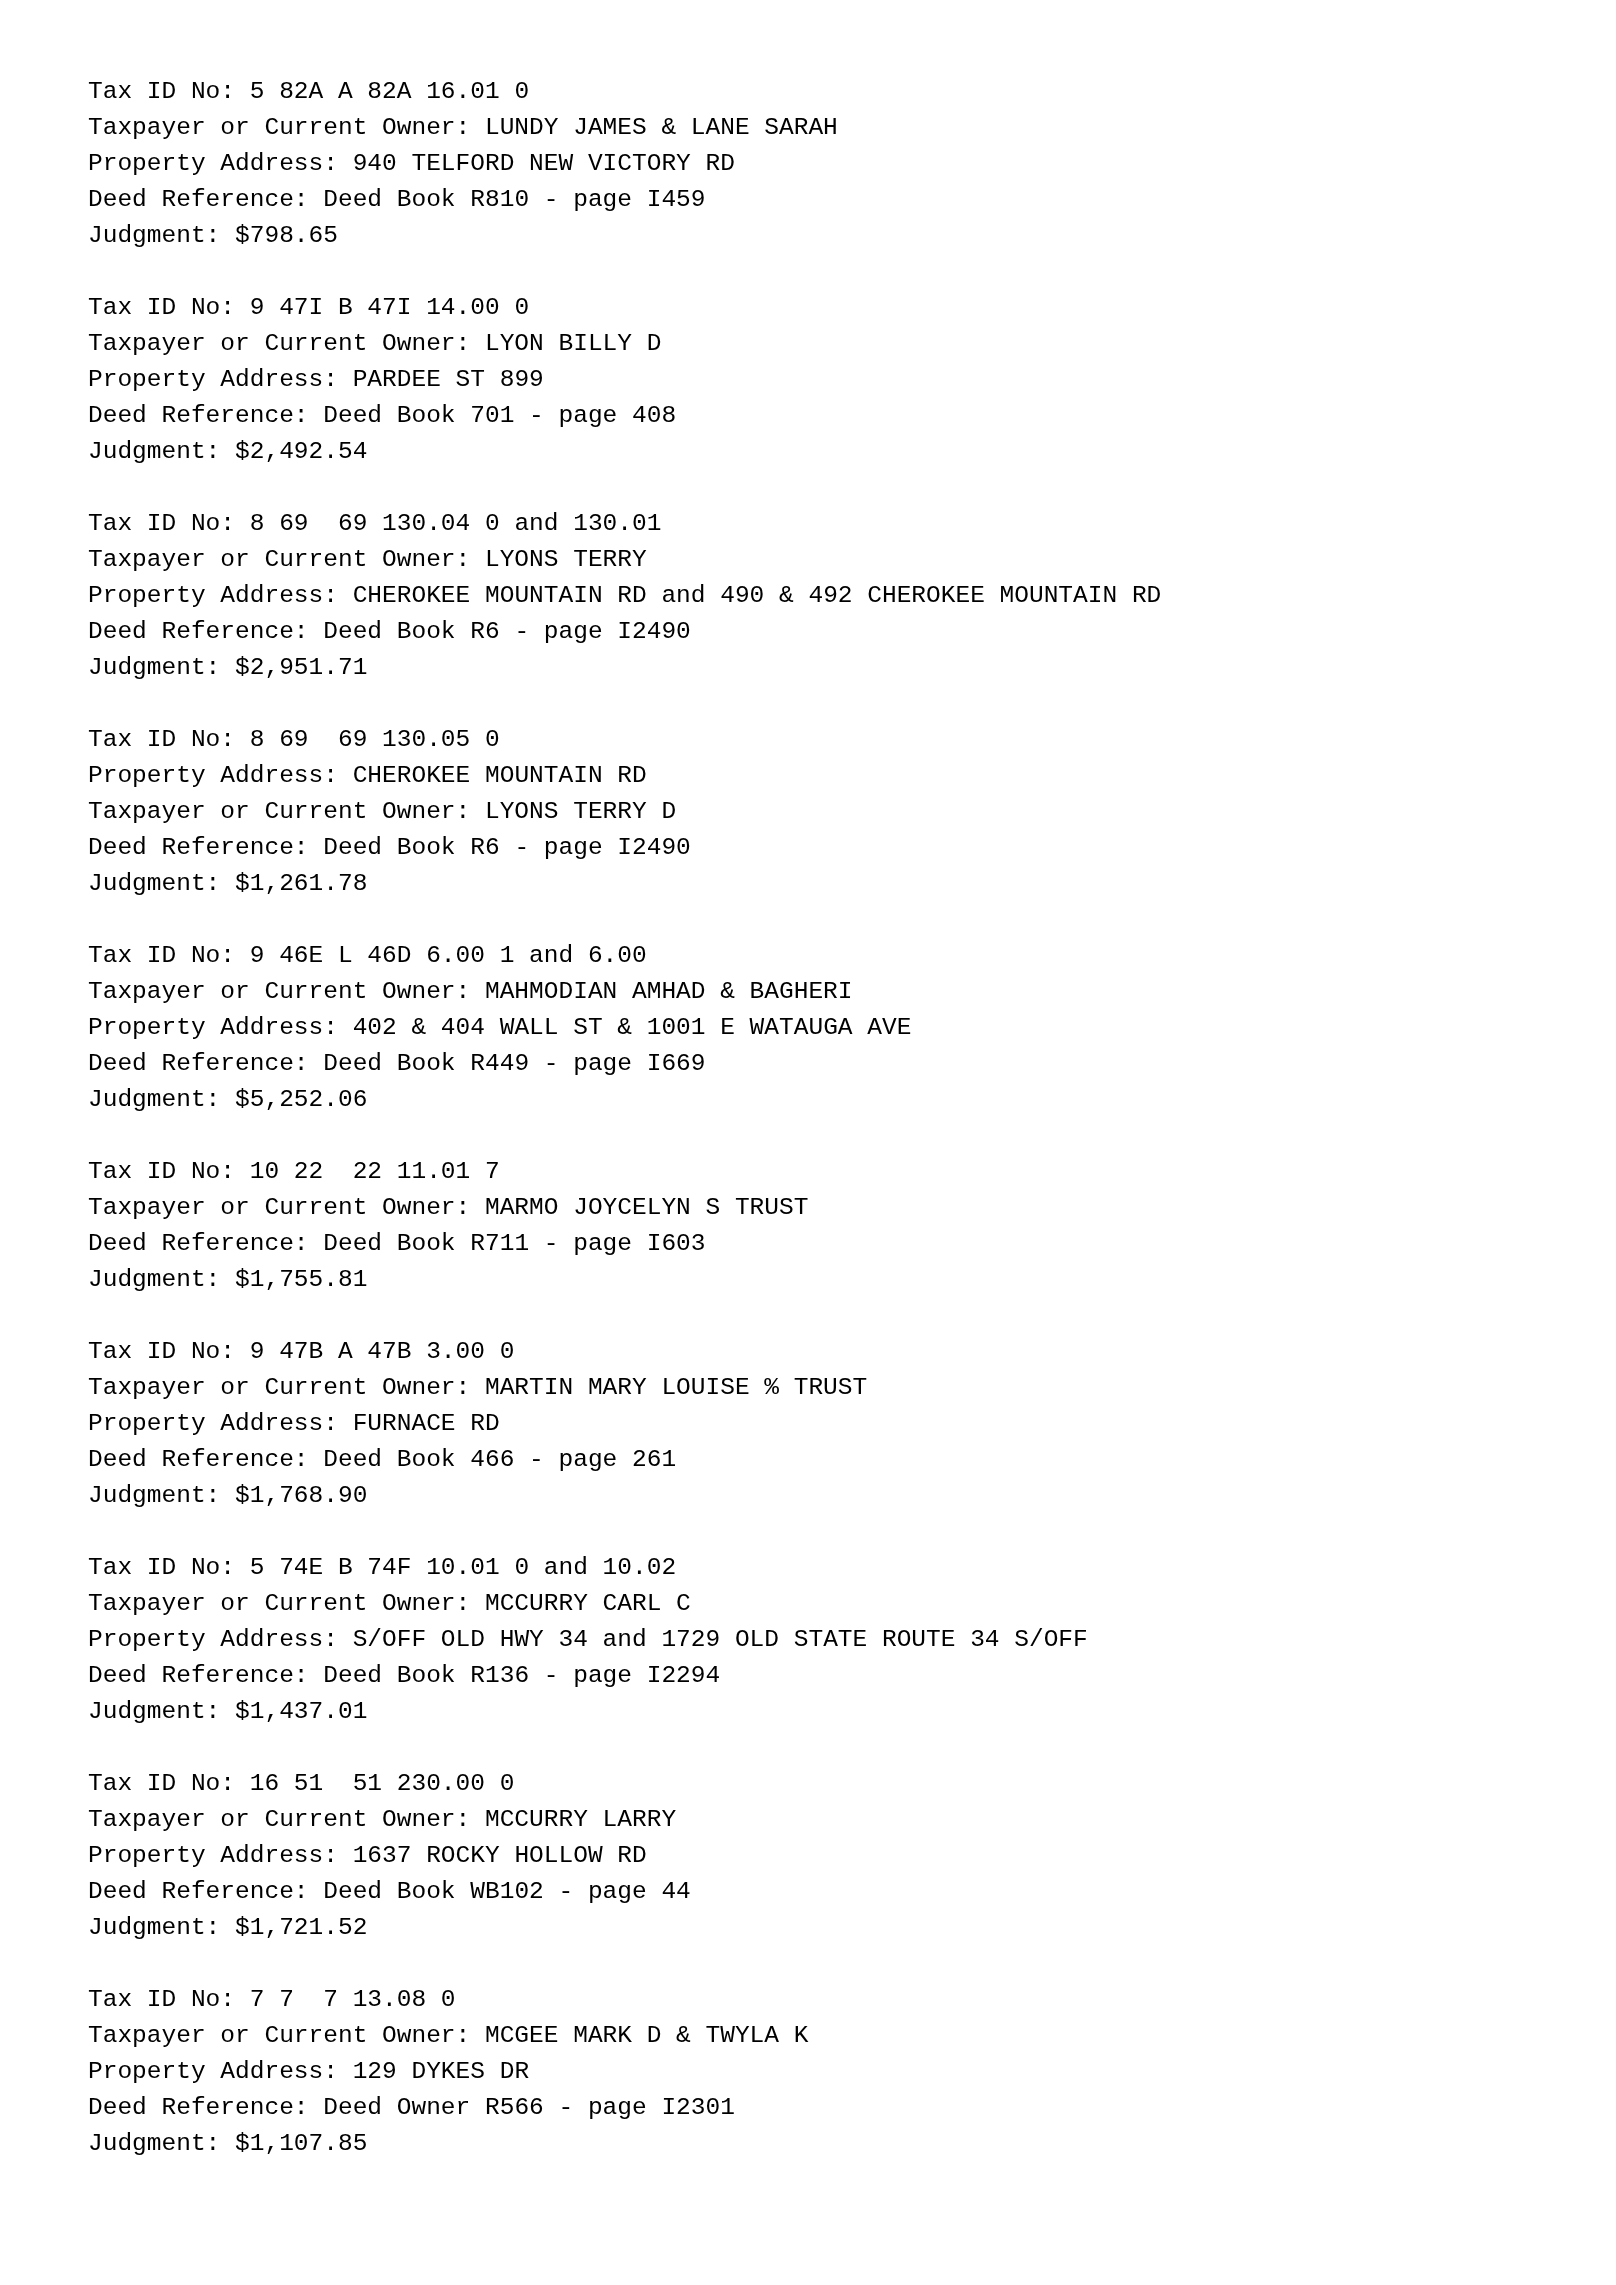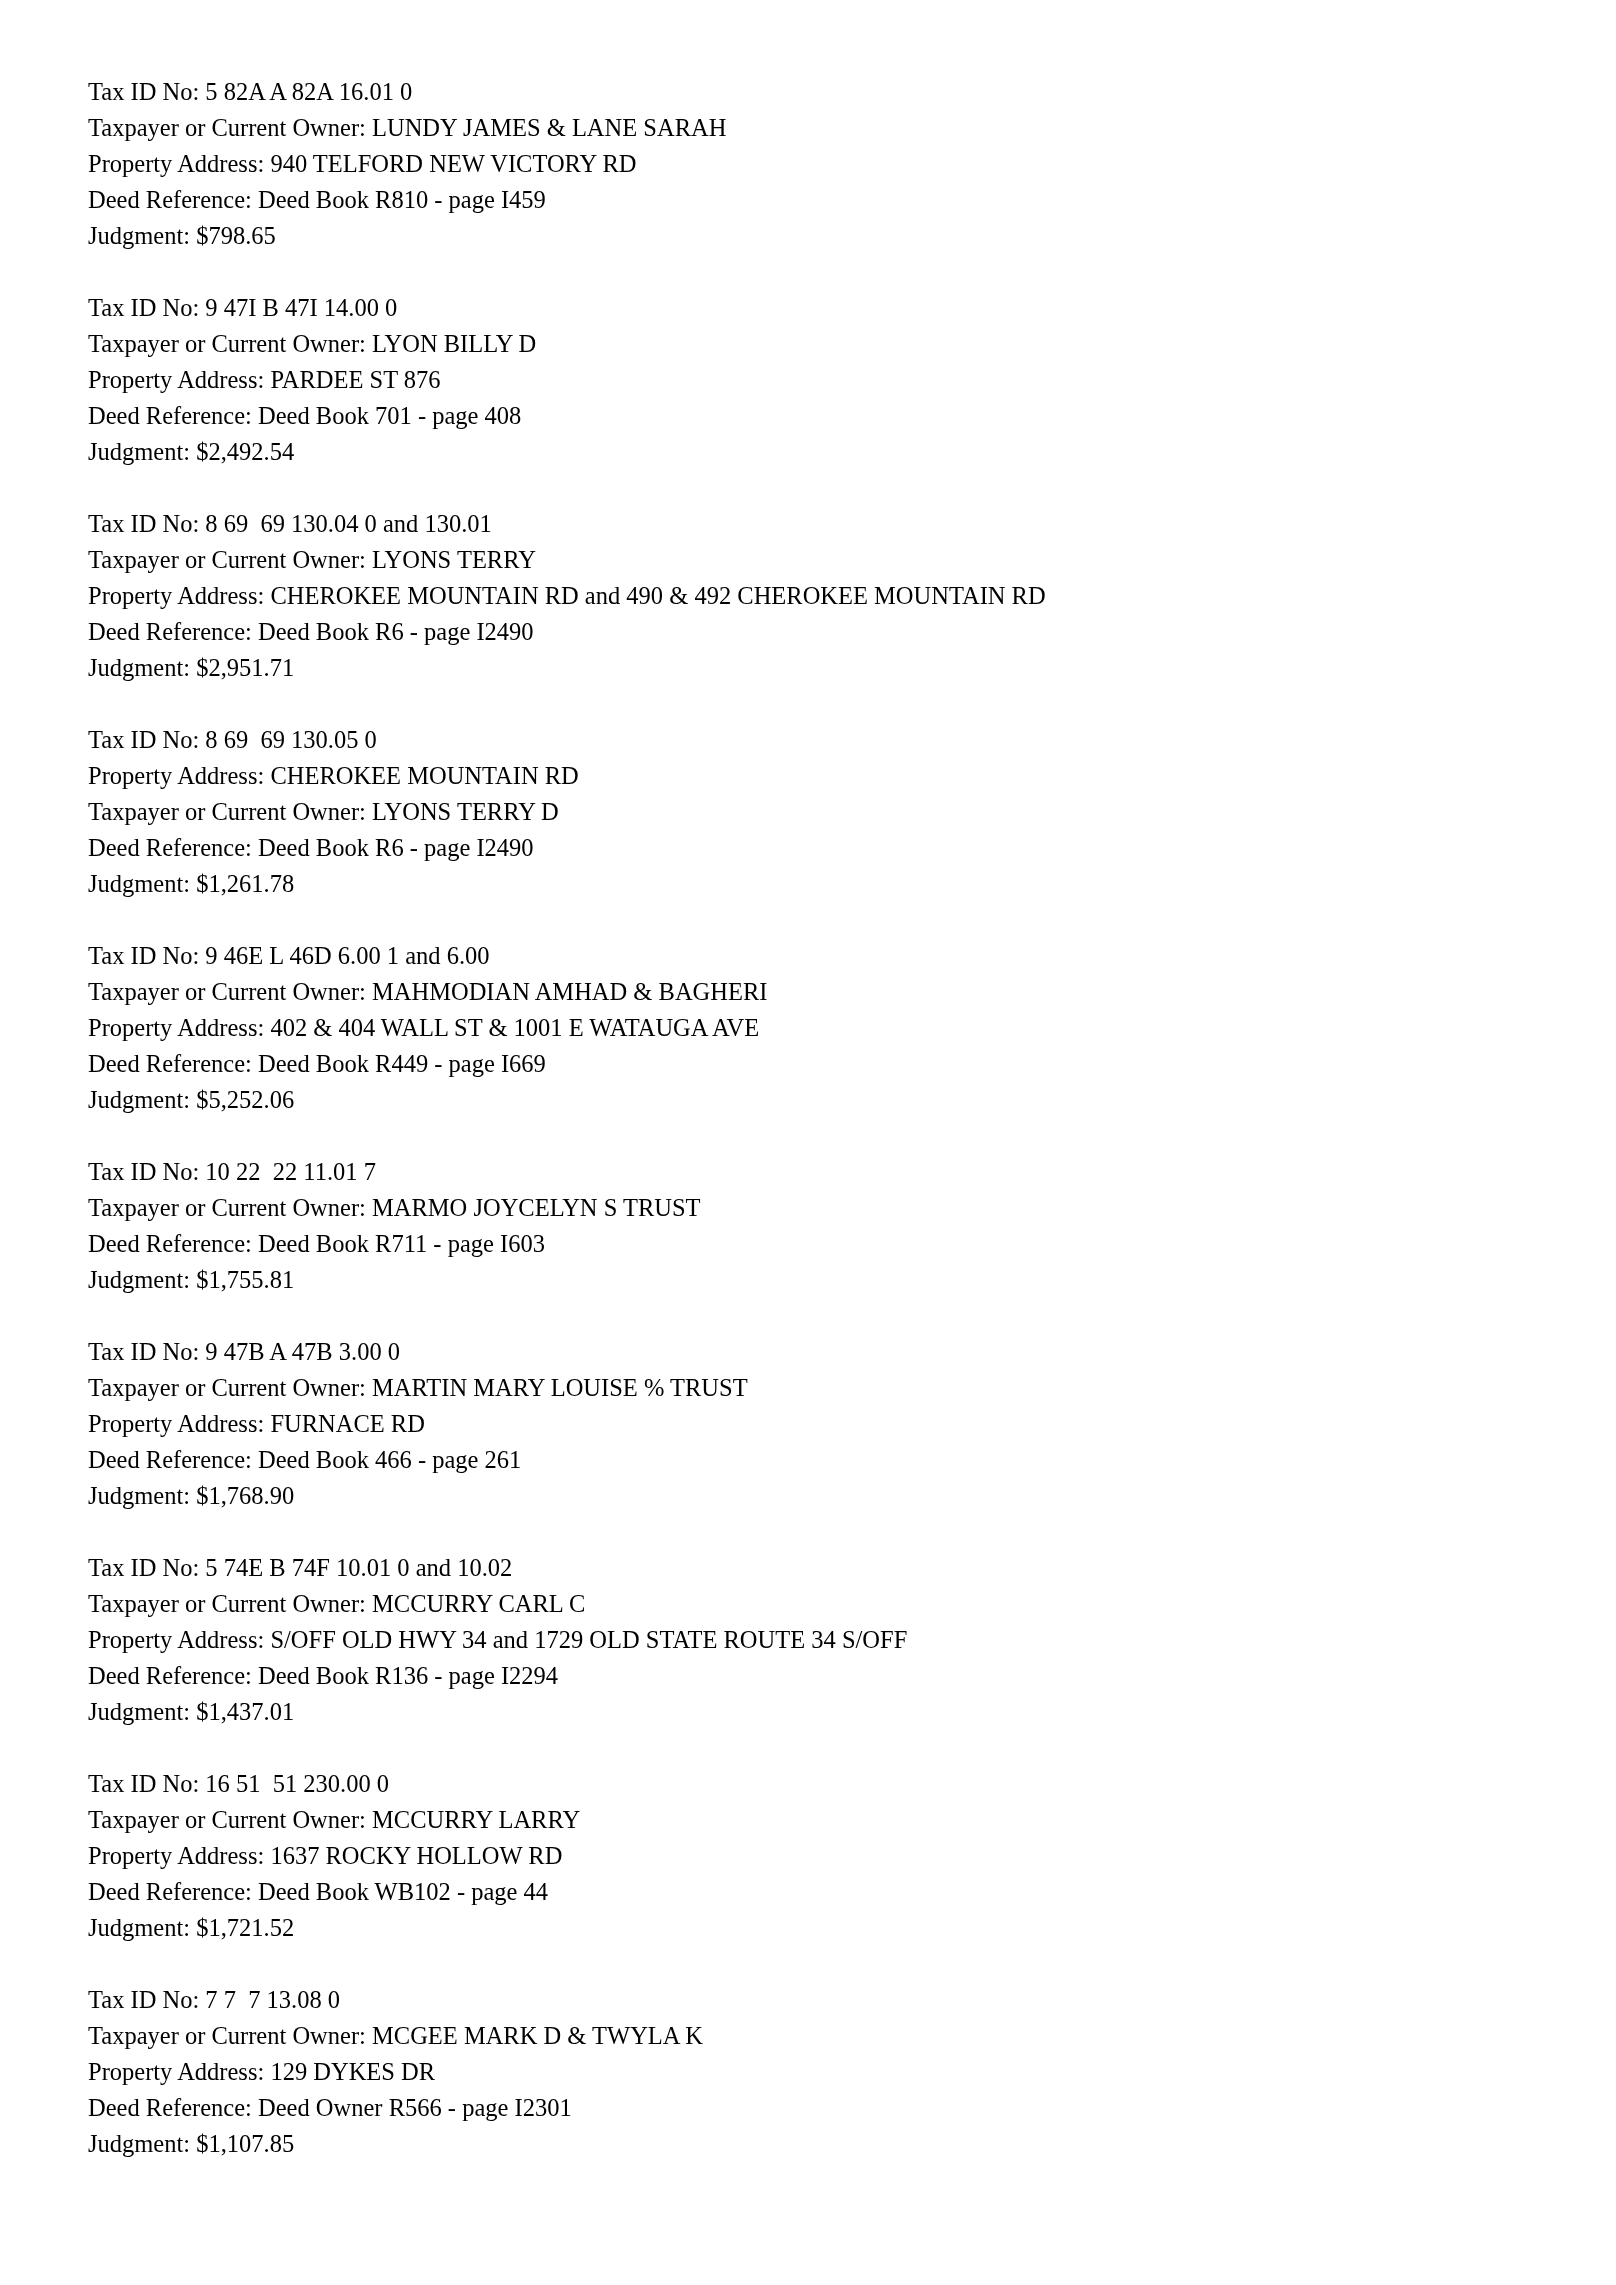--- a/index.html
+++ b/index.html
@@ -6,21 +6,21 @@
     margin: 0;
     padding: 0;
     background: #ffffff;
   }
   .page {
     position: relative;
     width: 1616px;
     height: 2286px;
     background: #ffffff;
     overflow: hidden;
-    font-family: Liberation Serif, serif;
+    font-family: Liberation Mono, monospace;
   }
   .content {
     position: absolute;
     left: 88px;
     top: 74px;
     right: 39px;
     color: #000000;
     font-size: 24.5px;
     line-height: 36px;
   }
@@ -40,21 +40,21 @@
     <div class="line"><span>Tax ID No: </span><span>5 82A A 82A 16.01 0</span></div>
     <div class="line"><span>Taxpayer or Current Owner: </span><span>LUNDY JAMES &amp; LANE SARAH</span></div>
     <div class="line"><span>Property Address: </span><span>940 TELFORD NEW VICTORY RD</span></div>
     <div class="line"><span>Deed Reference: </span><span>Deed Book R810 - page I459</span></div>
     <div class="line"><span>Judgment: </span><span>$798.65</span></div>
   </div>
 
   <div class="record">
     <div class="line"><span>Tax ID No: </span><span>9 47I B 47I 14.00 0</span></div>
     <div class="line"><span>Taxpayer or Current Owner: </span><span>LYON BILLY D</span></div>
-    <div class="line"><span>Property Address: </span><span>PARDEE ST 876</span></div>
+    <div class="line"><span>Property Address: </span><span>PARDEE ST 899</span></div>
     <div class="line"><span>Deed Reference: </span><span>Deed Book 701 - page 408</span></div>
     <div class="line"><span>Judgment: </span><span>$2,492.54</span></div>
   </div>
 
   <div class="record">
     <div class="line"><span>Tax ID No: </span><span>8 69  69 130.04 0 and 130.01</span></div>
     <div class="line"><span>Taxpayer or Current Owner: </span><span>LYONS TERRY</span></div>
     <div class="line"><span>Property Address: </span><span>CHEROKEE MOUNTAIN RD and 490 &amp; 492 CHEROKEE MOUNTAIN RD</span></div>
     <div class="line"><span>Deed Reference: </span><span>Deed Book R6 - page I2490</span></div>
     <div class="line"><span>Judgment: </span><span>$2,951.71</span></div>

